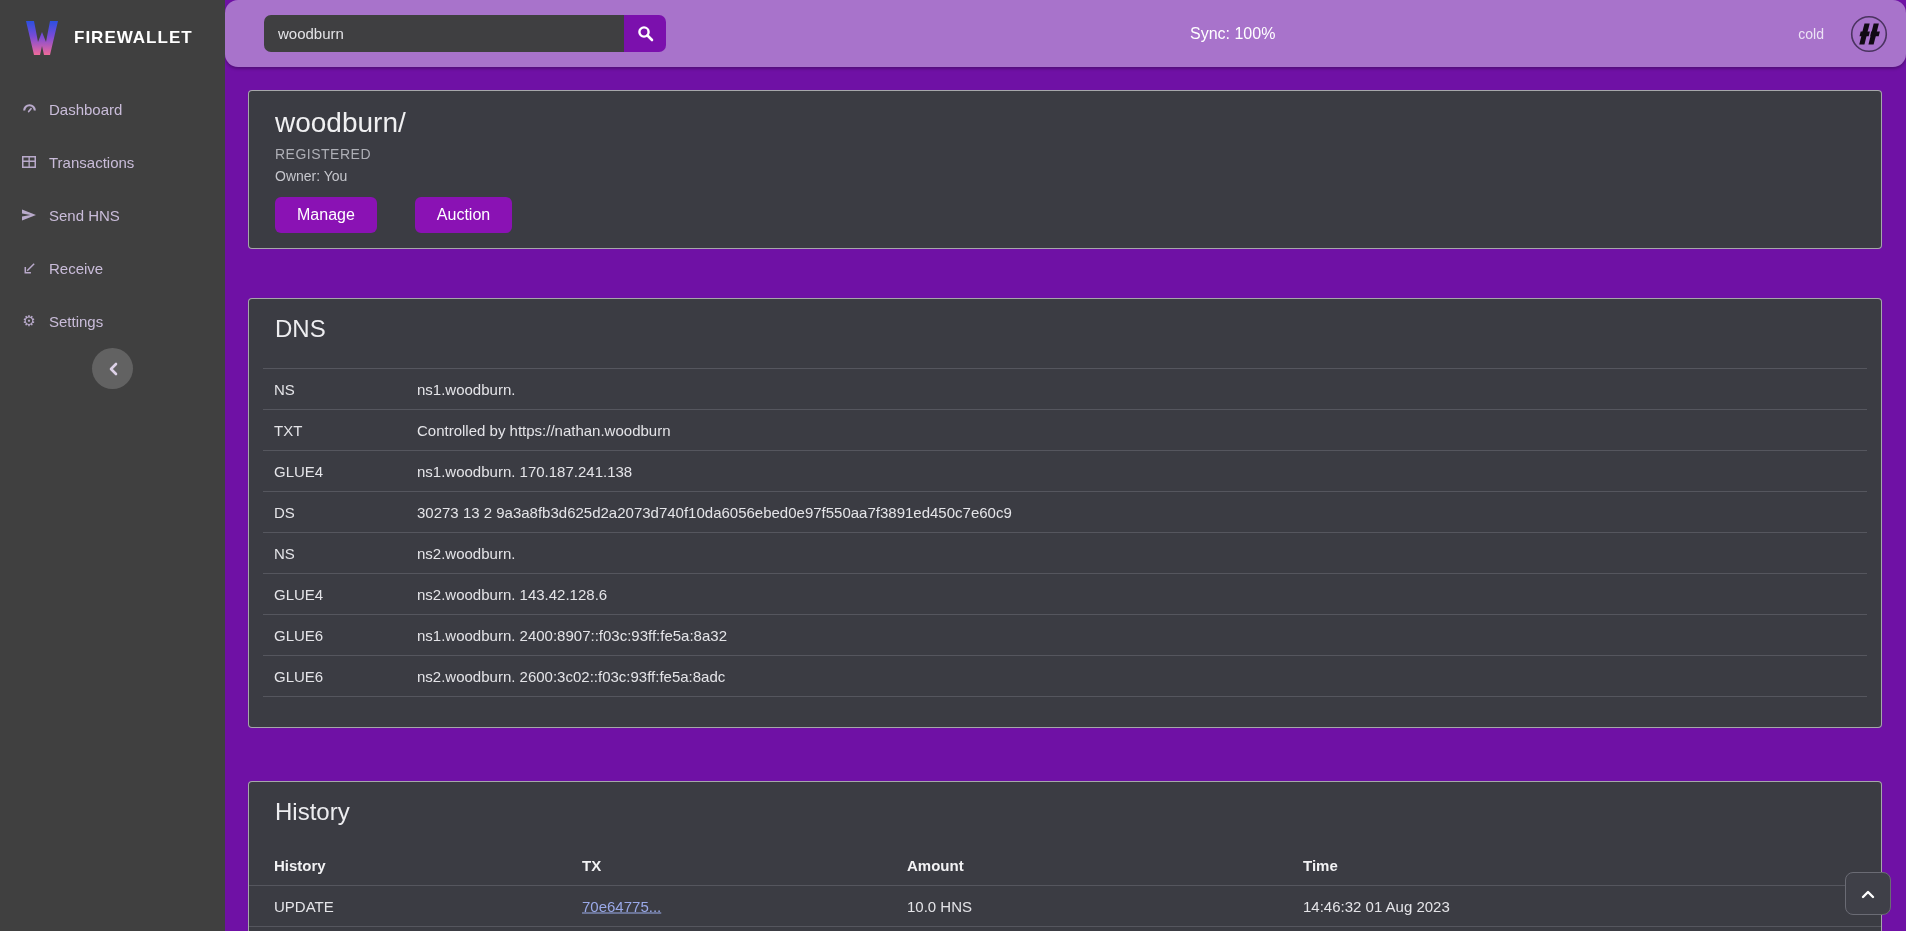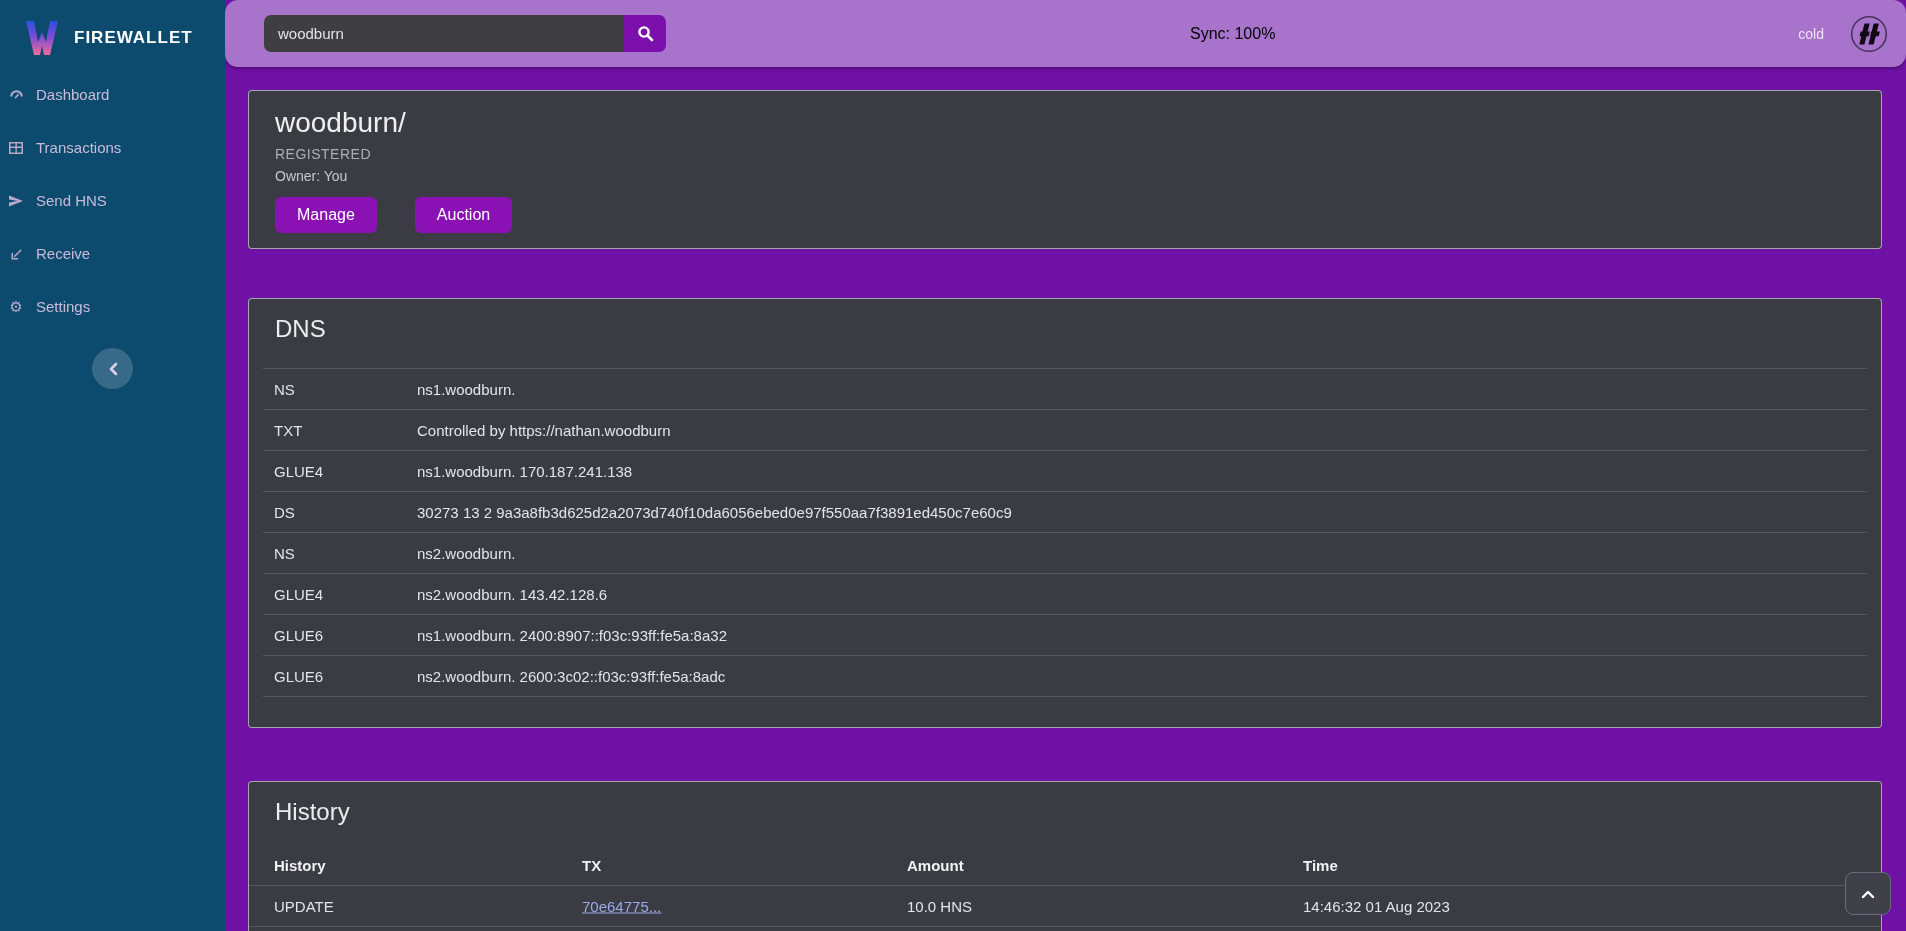--- a/index.html
+++ b/index.html
@@ -1,44 +1,44 @@
 <!DOCTYPE html>
 <html><head>
 <meta charset="utf-8">
 <style>
   * { margin:0; padding:0; box-sizing:border-box; }
   html,body { width:1906px; height:931px; overflow:hidden; background:#6f11a5;
               font-family:"Liberation Sans", sans-serif; }
 
   
   .sidebar { position:absolute; left:0; top:0; width:225px; height:931px;
-             background:#0c4a6e; z-index:5; }
+             background:#404040; z-index:5; }
   .brand { display:flex; align-items:center; gap:12px; padding:14px 0 0 22px; height:62px; }
   .brand-name { color:#ffffff; font-size:17px; font-weight:bold; letter-spacing:1px; }
   .nav { margin-top:24px; }
-  .nav-item { display:flex; align-items:flex-start; gap:11px; padding:0 0 0 7px;
+  .nav-item { display:flex; align-items:flex-end; gap:11px; padding:0 0 0 20px;
               height:32px; margin-bottom:21px; color:#c9bcd9; font-size:15px; cursor:pointer; }
   .nav-item .ni { width:18px; height:18px; display:inline-flex; align-items:center;
                   justify-content:center; color:#b9aacb; font-size:15px; }
   .collapse-btn { position:absolute; left:92px; top:348px; width:41px; height:41px;
                   border-radius:50%; background:rgba(255,255,255,0.18); border:none;
                   display:flex; align-items:center; justify-content:center; cursor:pointer; }
 
   
   .topbar { position:absolute; left:225px; top:0; width:1681px; height:67px;
             background:#a873cb; box-shadow:0 2px 3px rgba(0,0,0,0.25);border-radius:13px; }
   .searchwrap { position:absolute; left:39px; top:15px; height:37px; display:flex; }
   .search-input { width:360px; height:37px; background:#3f3f41; border:none;
                   border-radius:7px 0 0 7px; color:#e3e3e6; font-size:15px;
                   padding:0 14px; outline:none; font-family:"Liberation Sans",sans-serif; }
   .search-btn { width:42px; height:37px; background:#7b10ad; border:none;
                 border-radius:0 7px 7px 0; cursor:pointer; display:flex;
                 align-items:center; justify-content:center; }
   .sync { position:absolute; left:965px; top:0; height:67px; display:flex;
-          align-items:center; color:#000000; font-size:16px; }
+          align-items:center; color:#ffffff; font-size:16px; }
   .wallet-area { position:absolute; right:18px; top:0; height:67px; display:flex;
                  align-items:center; gap:26px; }
   .wallet-label { color:#ece2f5; font-size:14px; }
   .hns-badge { width:38px; height:38px; cursor:pointer; }
 
   
   .main { position:absolute; left:225px; top:67px; width:1681px; height:864px; }
   .card { position:absolute; left:23px; width:1634px; background:#3b3c43;
           border:1px solid rgba(255,255,255,0.55); border-radius:4px; color:#e7e7ea; }
   .card1 { top:23px; height:159px; padding:16px 26px; }

